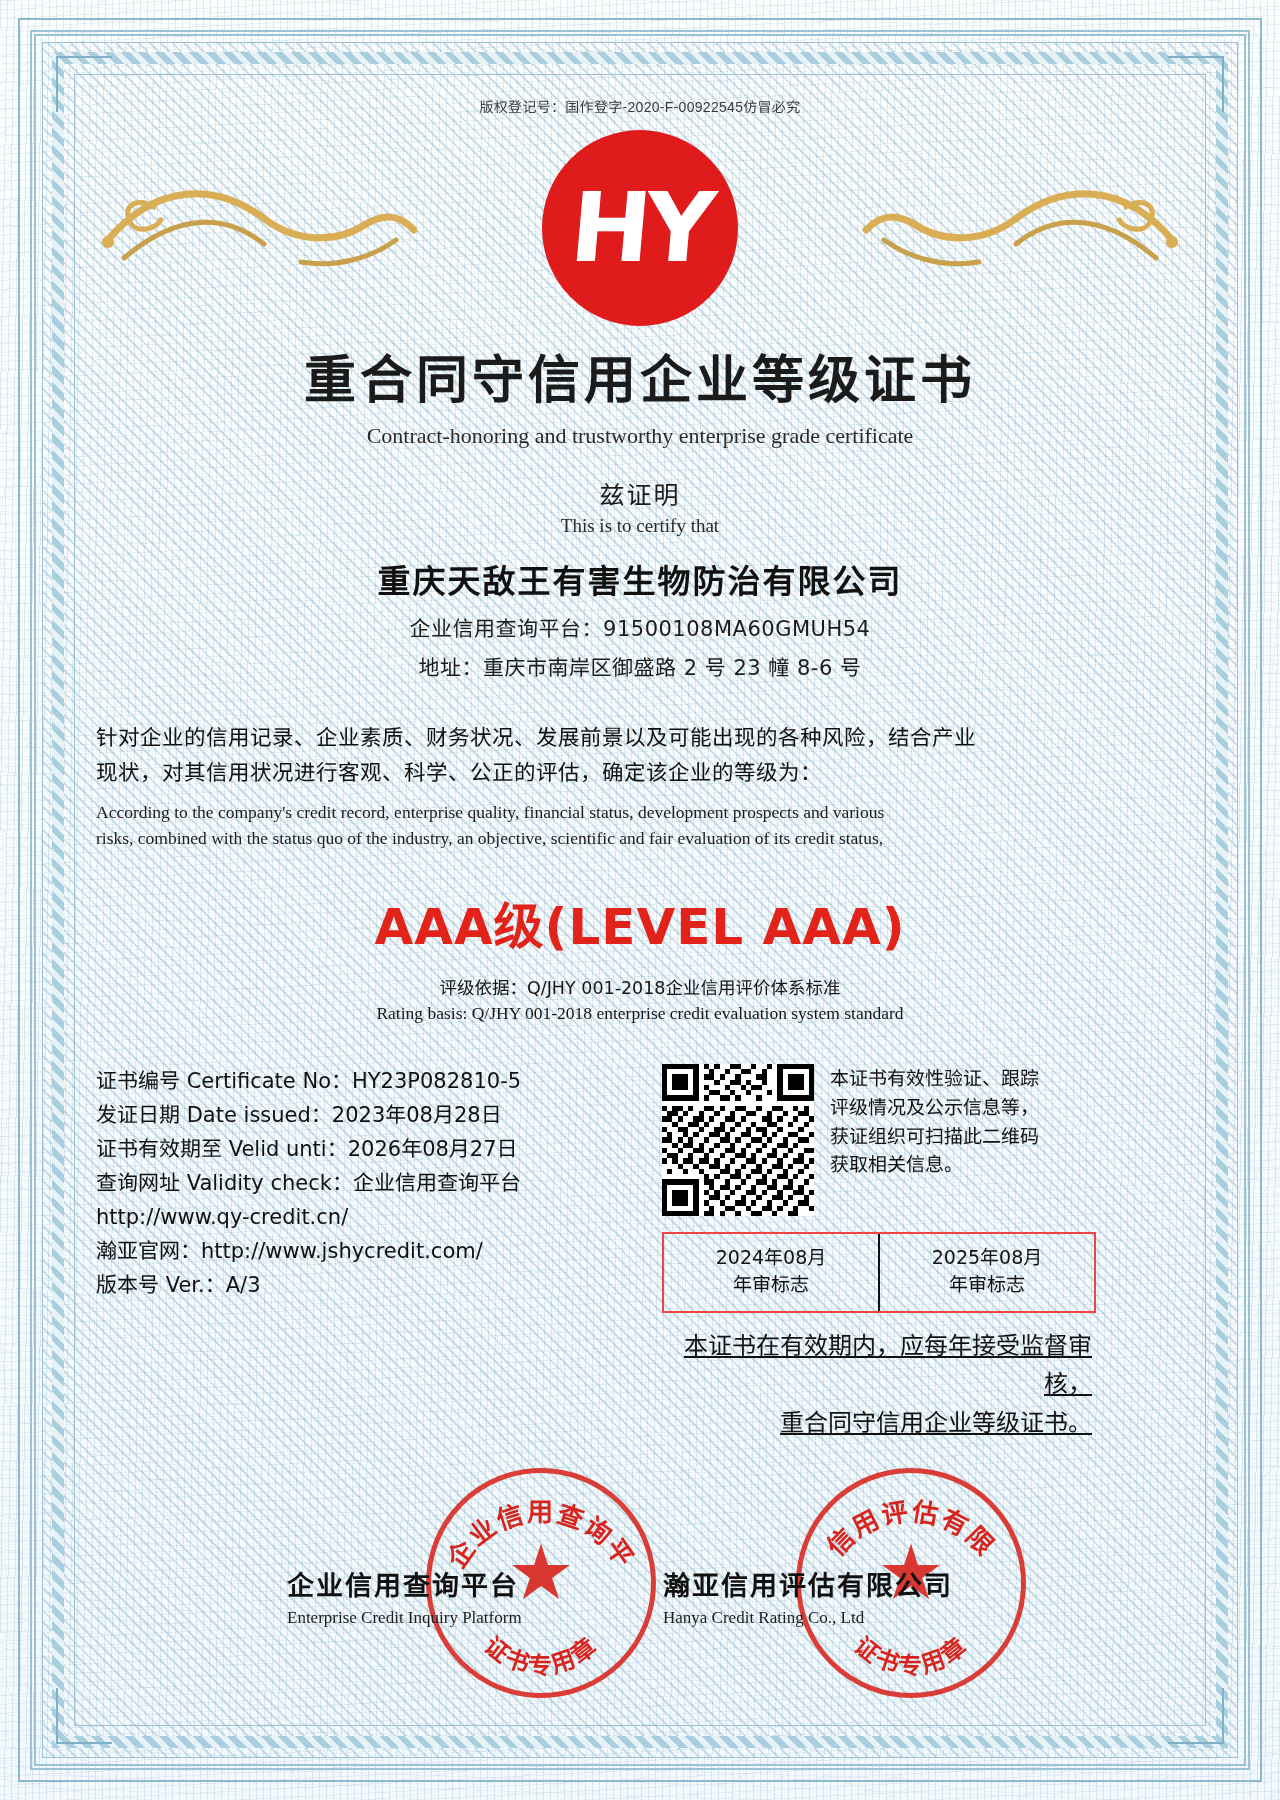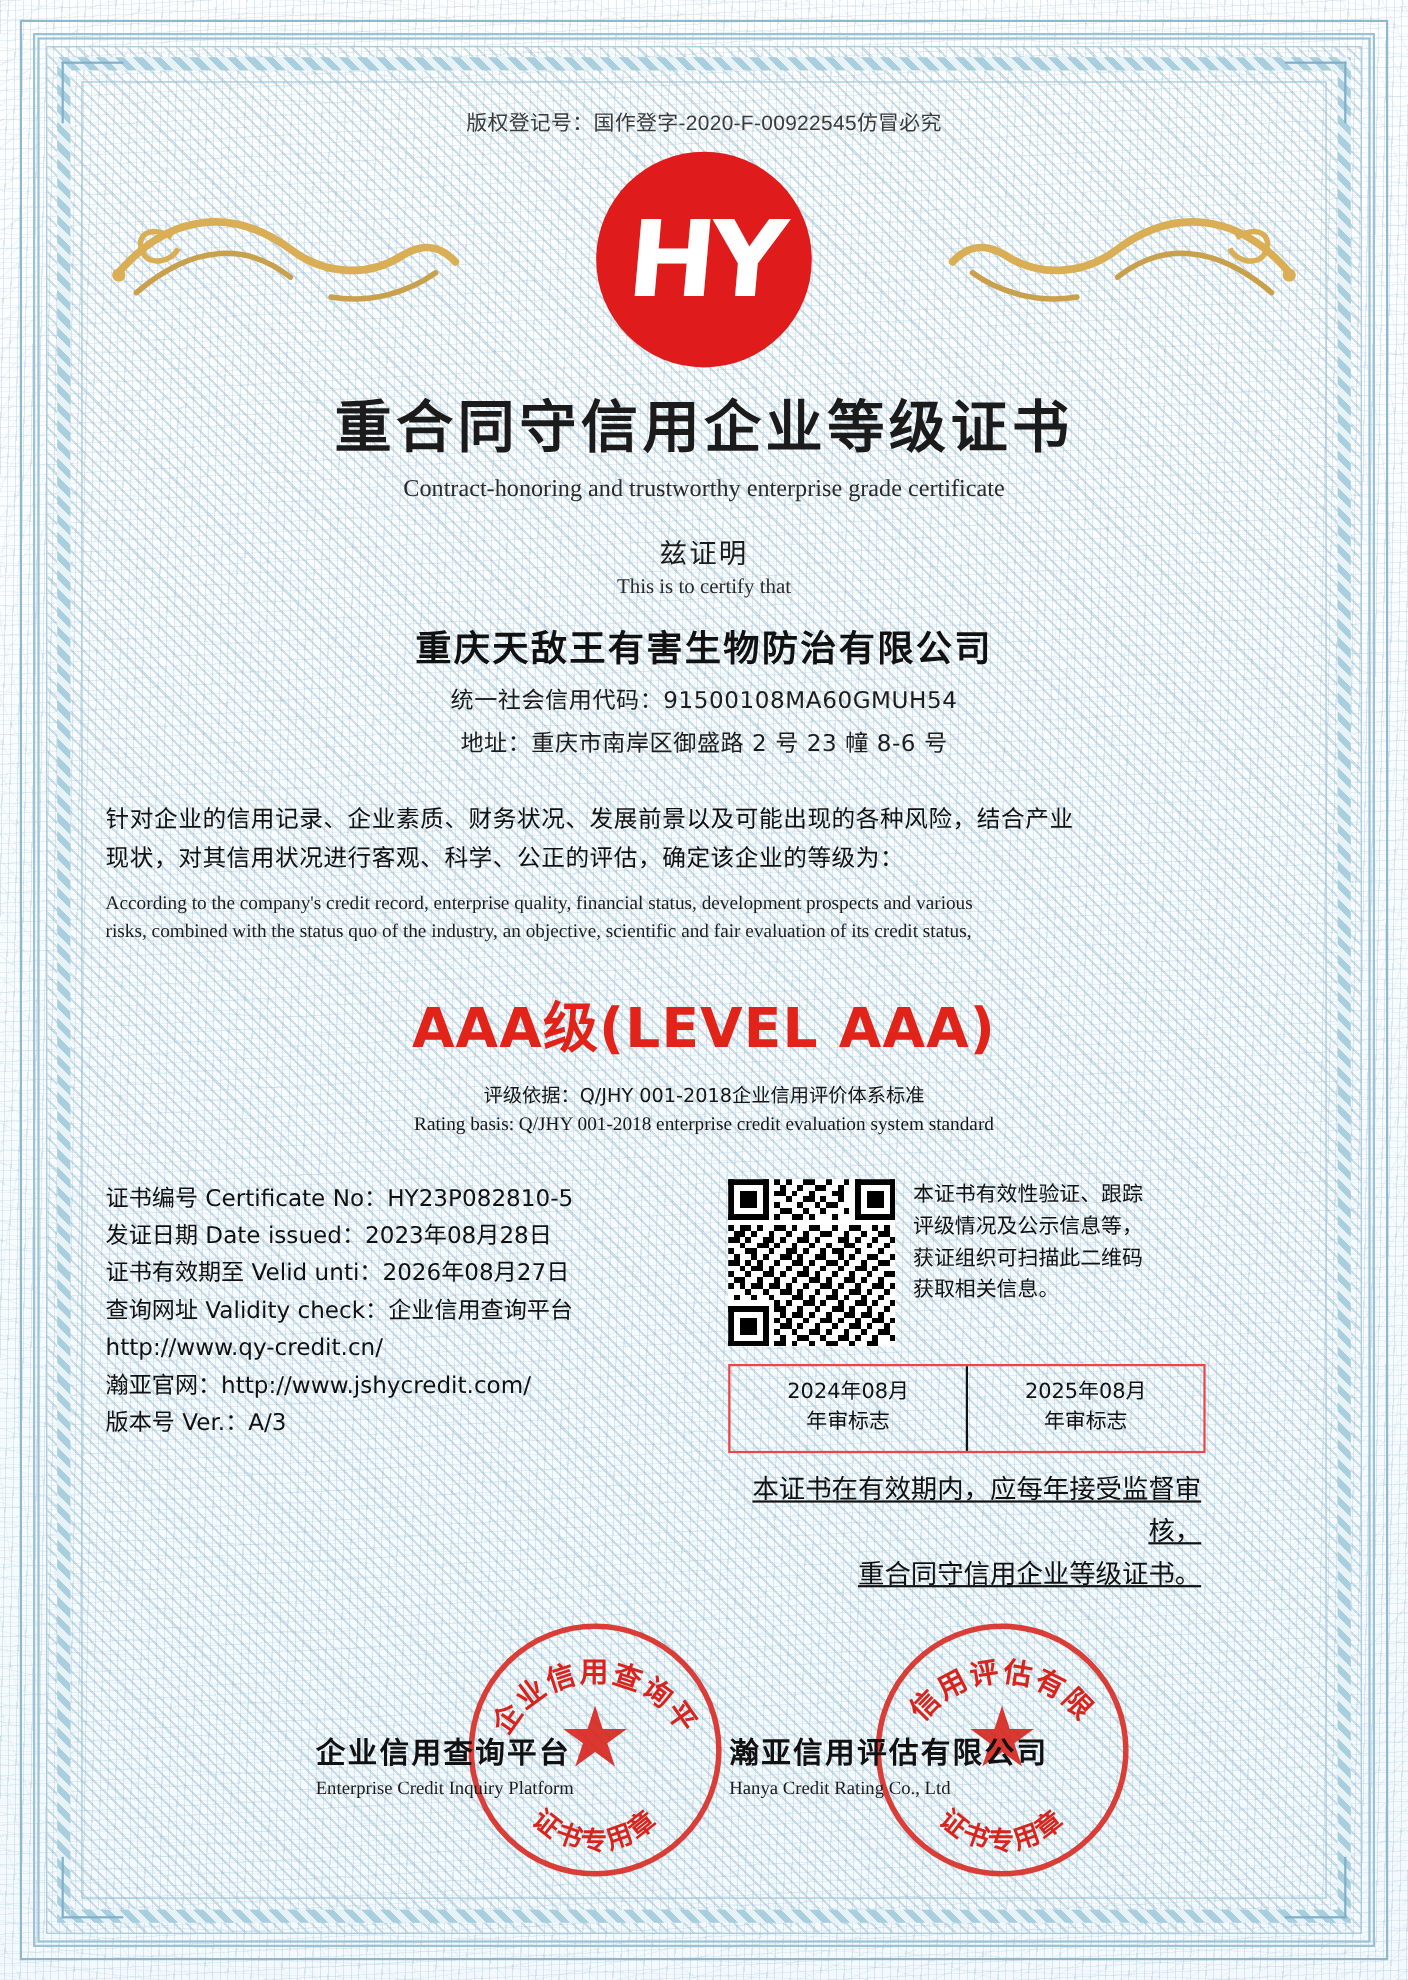--- a/index.html
+++ b/index.html
@@ -65,21 +65,21 @@
   .corner.tr{right:56px;top:56px;border-left:none;border-bottom:none;}
   .corner.bl{left:56px;bottom:56px;border-right:none;border-top:none;}
   .corner.br{right:56px;bottom:56px;border-left:none;border-top:none;}
 
   
   .content{
     position:absolute;left:96px;top:92px;right:96px;bottom:92px;
   }
   .copyright{
     text-align:center;
-    font-size:19px;color:#3b3b3b;
+    font-size:14px;color:#3b3b3b;
     letter-spacing:0.3px;
     margin-top:4px;
   }
   
   .logo-row{
     position:relative;height:190px;margin-top:6px;
   }
   .flourish{
     position:absolute;top:50px;width:330px;height:110px;
   }
@@ -265,21 +265,21 @@
       </div>
     </div>
 
     <h1 class="title-cn">重合同守信用企业等级证书</h1>
     <div class="title-en">Contract-honoring and trustworthy enterprise grade certificate</div>
 
     <div class="certify-cn">兹证明</div>
     <div class="certify-en">This is to certify that</div>
 
     <div class="company">重庆天敌王有害生物防治有限公司</div>
-    <div class="meta-line">统一社会信用代码：91500108MA60GMUH54</div>
+    <div class="meta-line">企业信用查询平台：91500108MA60GMUH54</div>
     <div class="meta-line">地址：重庆市南岸区御盛路 2 号 23 幢 8-6 号</div>
 
     <div class="body-cn">
       <div>针对企业的信用记录、企业素质、财务状况、发展前景以及可能出现的各种风险，结合产业</div>
       <div>现状，对其信用状况进行客观、科学、公正的评估，确定该企业的等级为：</div>
     </div>
     <div class="body-en">
       <div>According to the company's credit record, enterprise quality, financial status, development prospects and various</div>
       <div>risks, combined with the status quo of the industry, an objective, scientific and fair evaluation of its credit status,</div>
     </div>

